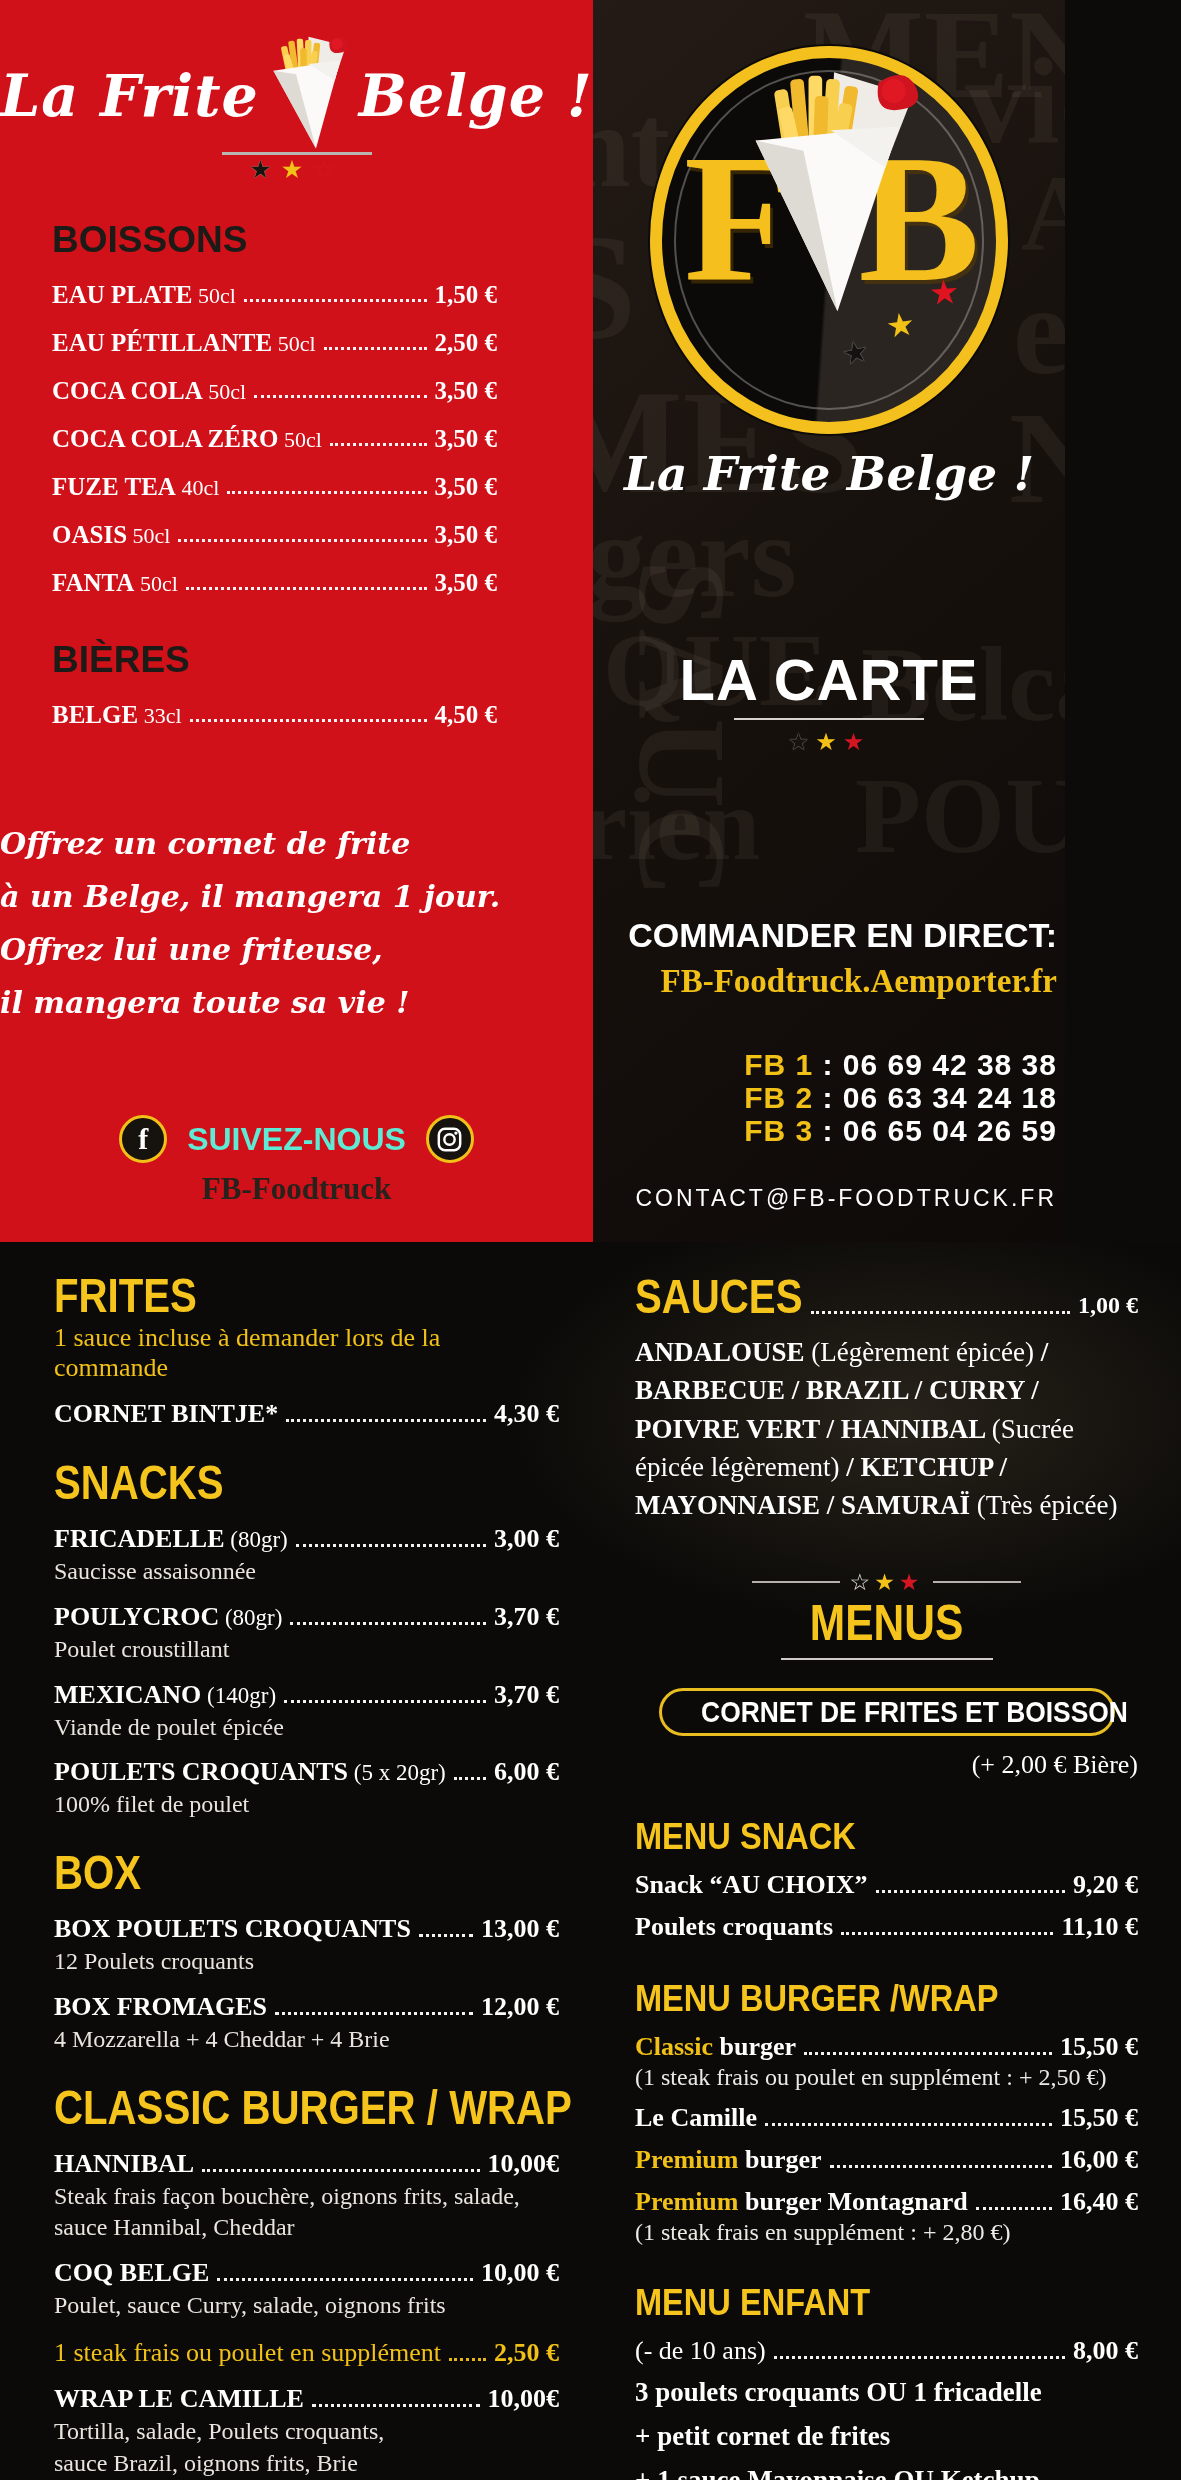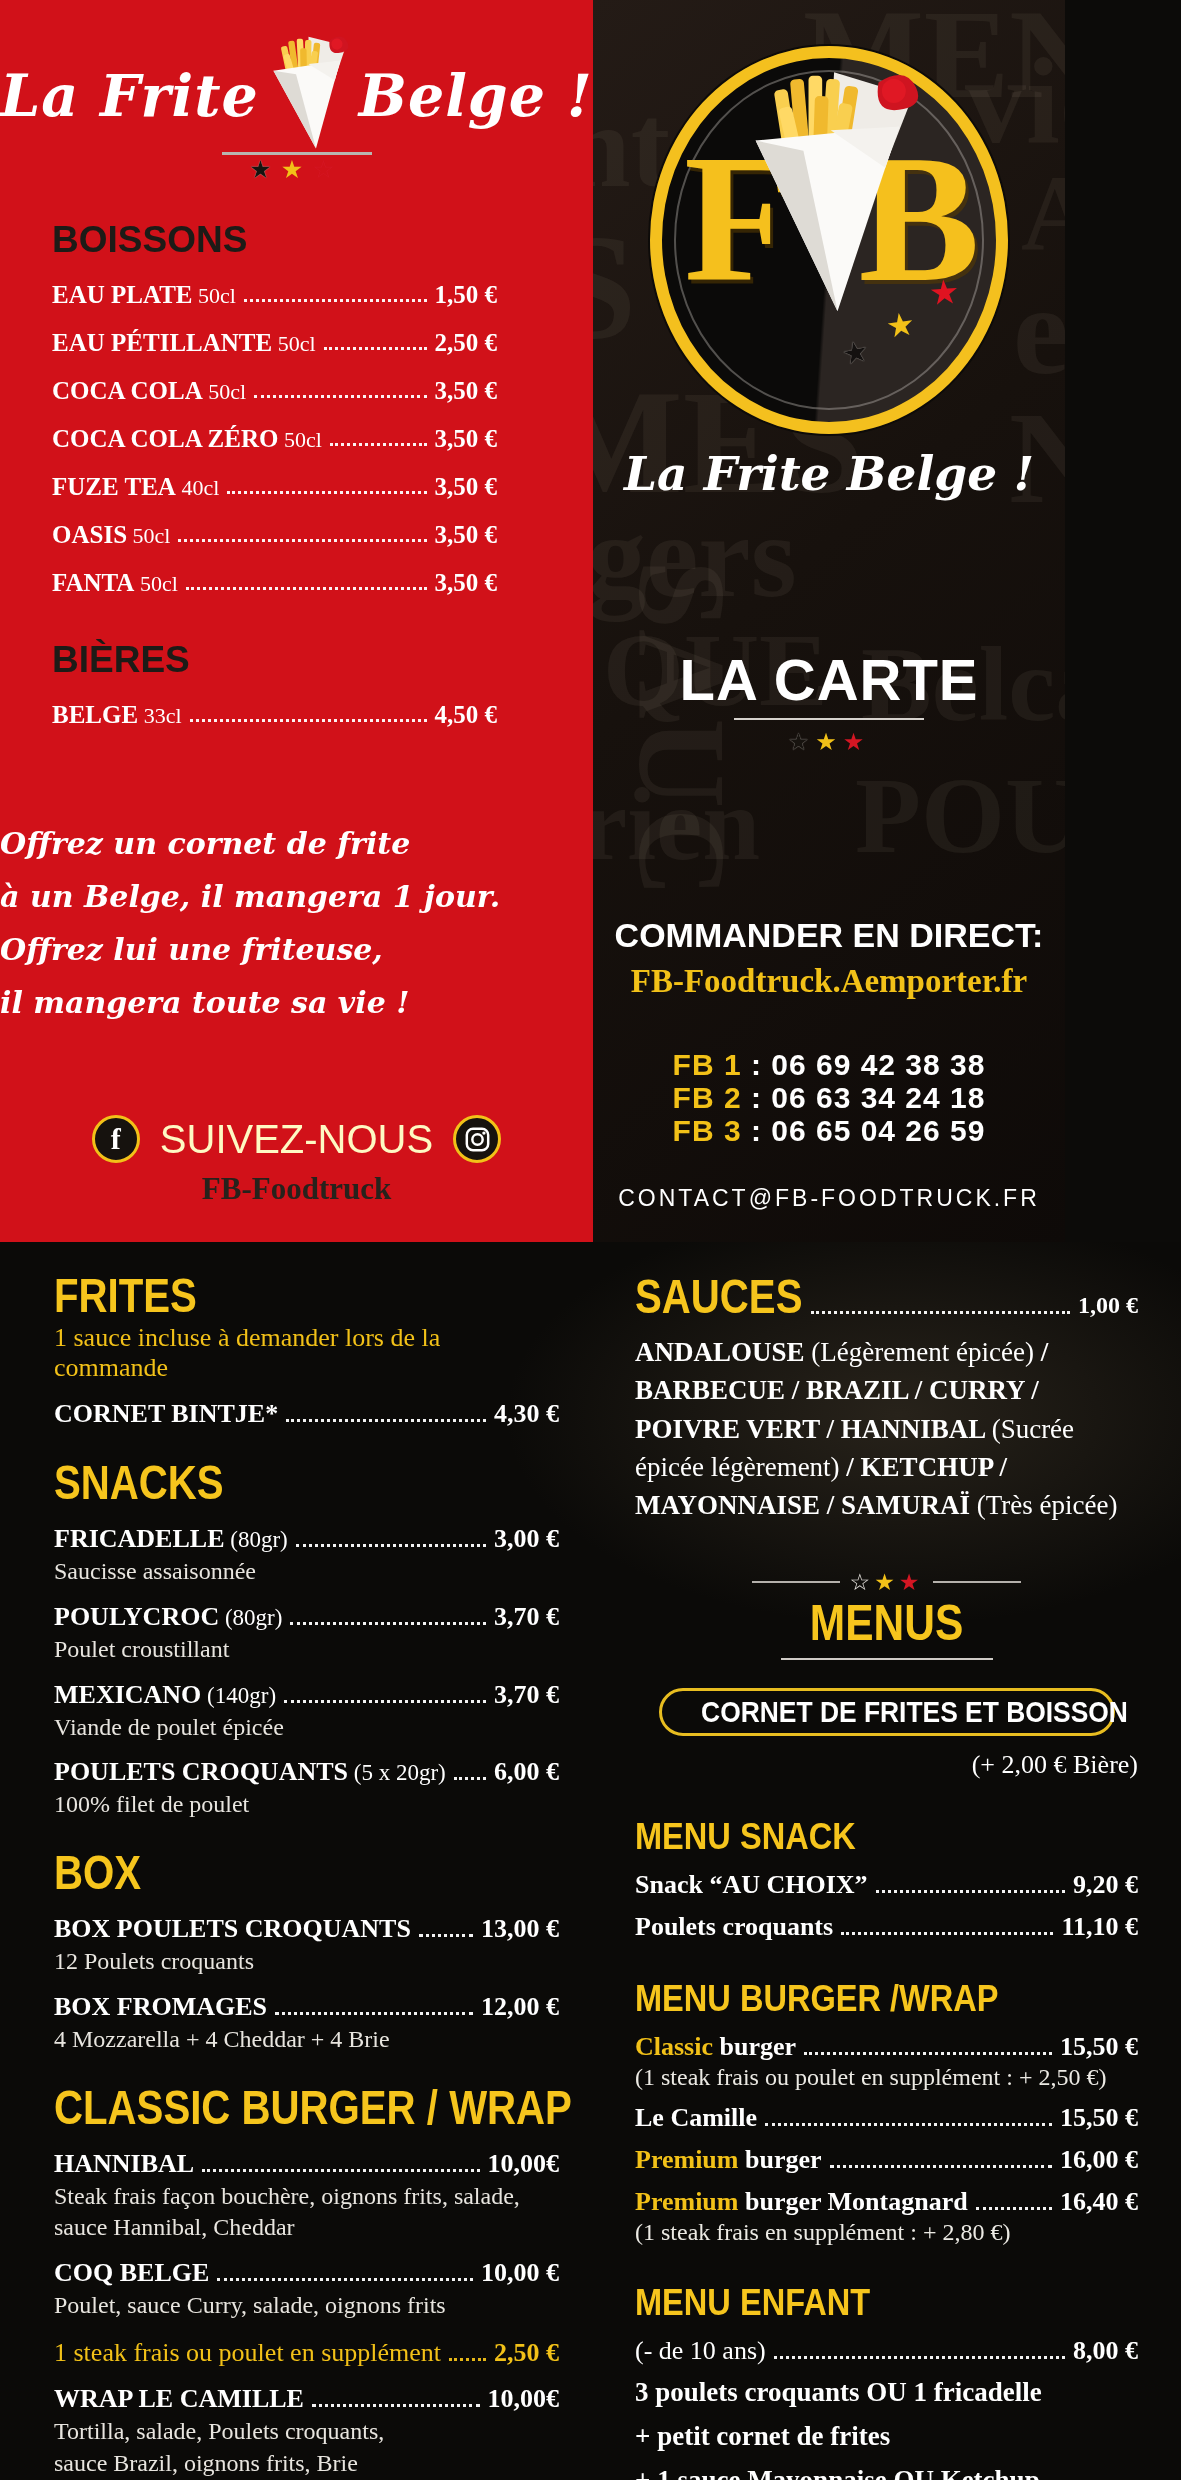--- a/index.html
+++ b/index.html
@@ -58,22 +58,22 @@
   .d-price { font-size:25px; font-weight:700; flex:none; }
 
   .quote { margin-top:88px; text-align:left; }
   .quote .q-line { font-family:"DejaVu Serif",serif; font-style:italic; font-weight:700;
                    color:#fff; font-size:30px; line-height:53px; }
 
   .follow { margin-top:86px; display:flex; align-items:center; justify-content:center; gap:20px; }
   .soc-circle { width:48px; height:48px; border-radius:50%; background:#16120e;
                 border:3px solid #f2c118; display:flex; align-items:center; justify-content:center; }
   .fb-glyph { color:#fff; font-family:"Liberation Serif",serif; font-weight:700; font-size:30px; line-height:1; }
-  .follow-label { font-family:"Liberation Sans",sans-serif; font-weight:400; font-size:40px;
-                  color:#fef9c3; letter-spacing:0; }
+  .follow-label { font-family:"Liberation Sans",sans-serif; font-weight:700; font-size:32px;
+                  color:#5eead4; letter-spacing:0; }
   .handle { text-align:center; margin-top:8px; font-size:31px; font-weight:700; color:#27221c; }
 
   
   .badge { position:absolute; left:50%; top:46px; width:358px; height:388px; margin-left:-179px;
            border-radius:50%; border:12px solid #f4c01e;
            background:linear-gradient(94deg,#0b0a09 49.5%,#2b2522 50.5%);
            box-shadow:0 0 0 2px #0d0b09; }
   .badge::before { content:""; position:absolute; inset:12px; border-radius:50%;
                    border:2px solid rgba(200,194,188,.38); }
   .badge-f, .badge-b { position:absolute; top:52px; font-family:"Liberation Serif",serif;
@@ -88,21 +88,21 @@
   .bstar3 { left:80%; top:60%; font-size:34px; color:#e01321; transform:rotate(-4deg); }
 
   .script-right { position:absolute; left:0; right:0; top:446px; text-align:center; font-size:47px; }
 
   .carte { position:absolute; left:0; right:0; top:648px; text-align:center; }
   .carte-title { font-family:"Liberation Sans",sans-serif; font-weight:700; font-size:58px;
                  color:#fff; letter-spacing:1px; line-height:1.1; }
   .carte-underline { width:190px; height:2px; background:#d6d2cd; margin:6px auto 8px; }
   .carte .stars-row { font-size:24px; letter-spacing:6px; }
 
-  .order { position:absolute; left:0; right:0; top:916px; text-align:center; }
+  .order { position:absolute; left:0; right:8px; top:916px; text-align:right; }
   .order-title { font-family:"Liberation Sans",sans-serif; font-weight:700; font-size:34px; color:#fff; }
   .order-url { font-size:33px; font-weight:700; color:#f2c118; margin-top:8px; }
   .phones { margin-top:48px; }
   .phone-row { font-family:"Liberation Sans",sans-serif; font-weight:700; font-size:30px;
                color:#fff; line-height:33px; letter-spacing:1px; }
   .phone-label { color:#f2c118; }
   .order-email { margin-top:38px; font-family:"Liberation Sans",sans-serif; font-size:23px;
                  color:#fff; letter-spacing:3px; }
 
   

